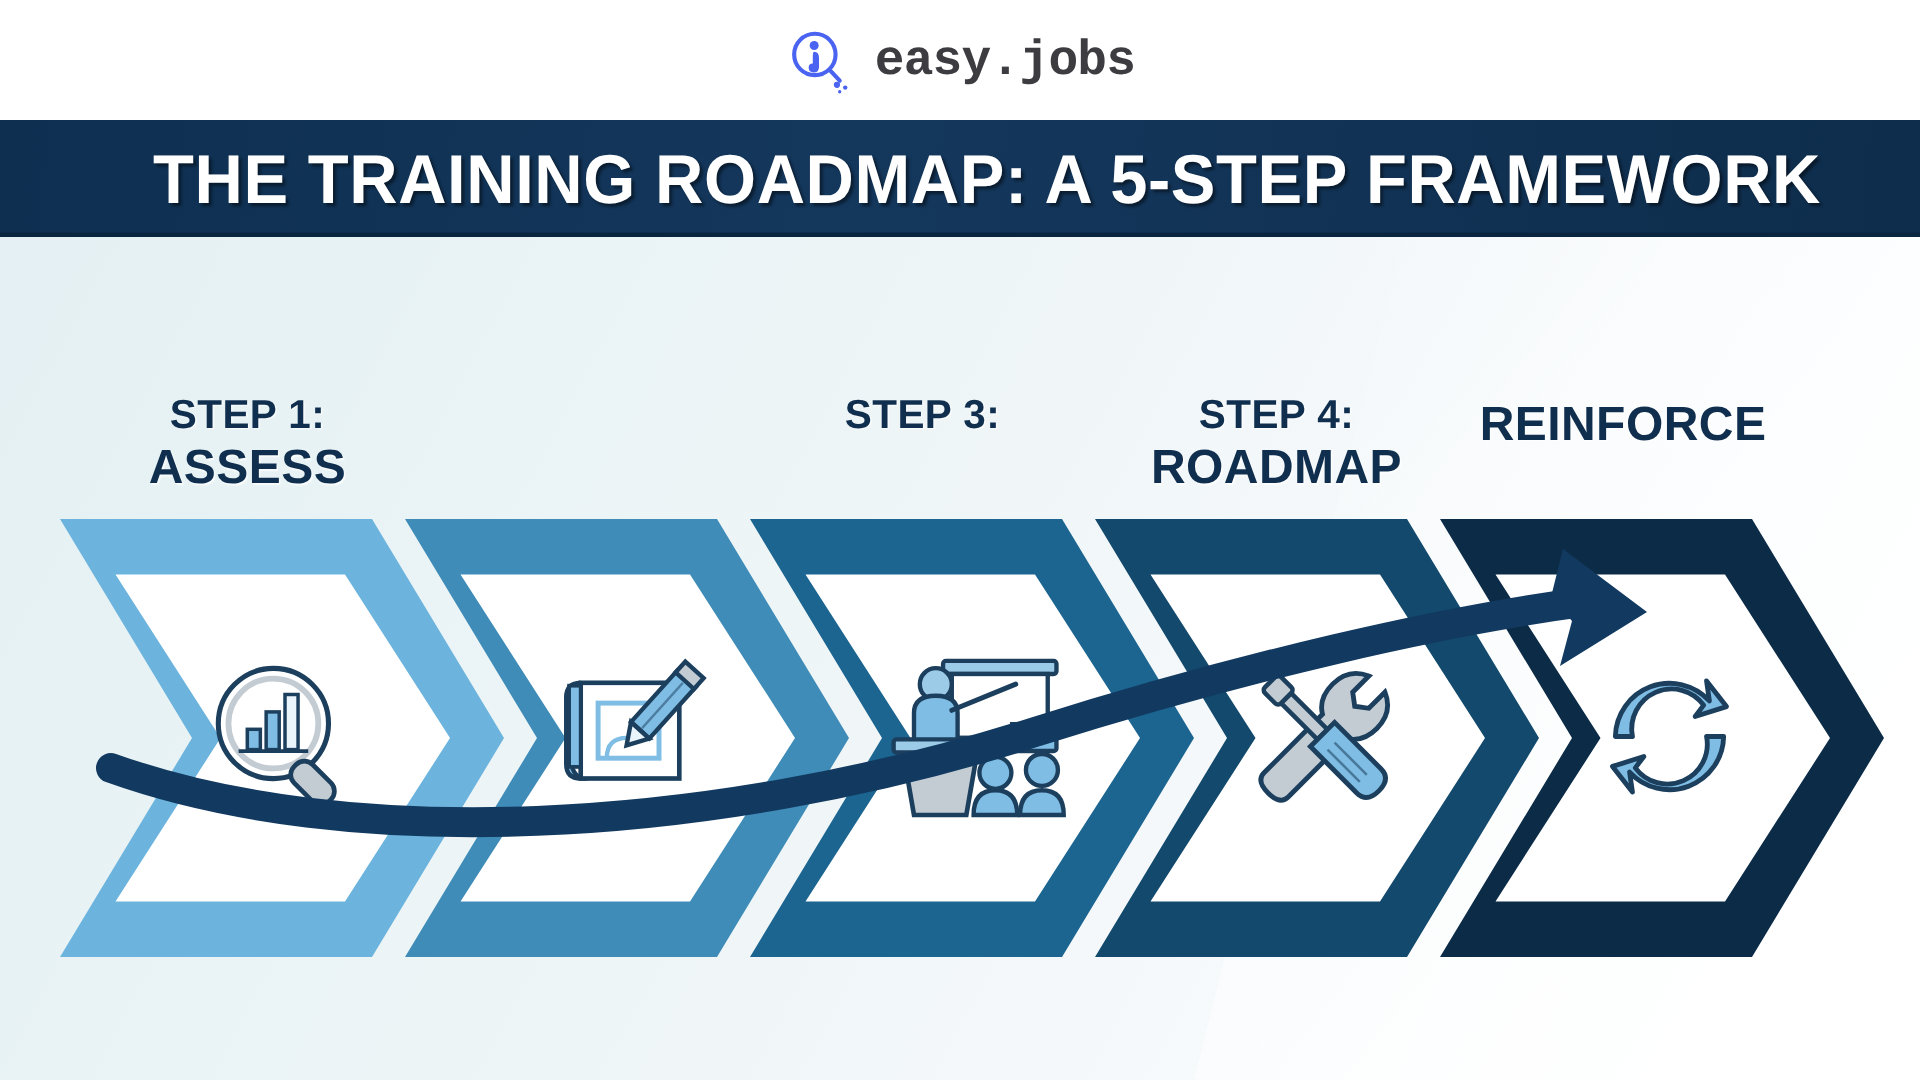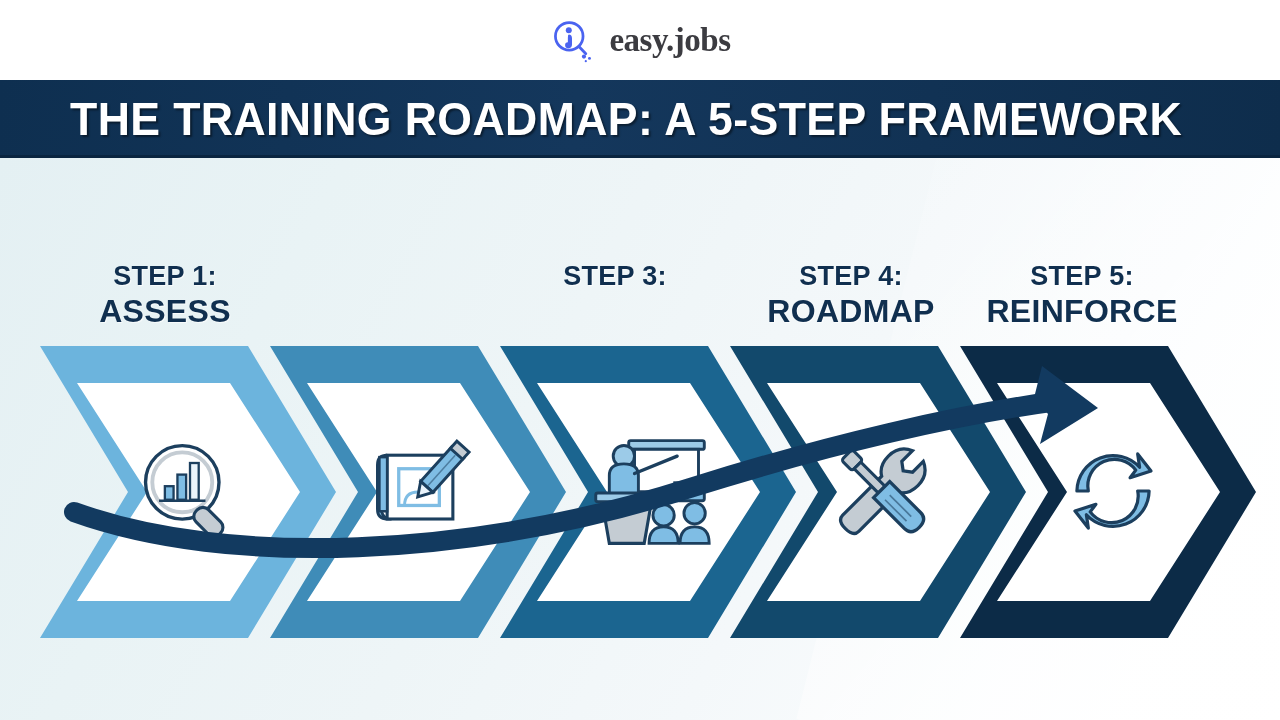--- a/index.html
+++ b/index.html
@@ -29,38 +29,39 @@
     display: flex;
     align-items: center;
     justify-content: center;
     gap: 14px;
   }
   .brand-logo-icon {
     width: 46px; height: 46px;
     display: block;
   }
   .brand-name {
-    font-family: Liberation Serif, serif;
+    font-family: Liberation Mono, monospace;
     font-size: 33px;
     font-weight: 700;
     color: #3c3c41;
     letter-spacing: -0.5px;
     line-height: 1;
   }
 
   
   .title-banner {
     position: absolute;
     left: 0; top: 80px;
     width: 1280px; height: 78px;
     background: linear-gradient(95deg, #0e2f50 0%, #14375c 45%, #0e2d4c 100%);
     display: flex;
     align-items: center;
     box-sizing: border-box;
     padding-left: 70px;
+    justify-content: center;
   }
   .title-banner::after {
     content: "";
     position: absolute;
     left: 0; bottom: 0;
     width: 100%; height: 3px;
     background: #0a2540;
   }
   .title-text {
     font-family: "Liberation Sans Narrow", "Liberation Sans", sans-serif;
@@ -186,21 +187,20 @@
       <div class="step-label" style="left:500px;">
         <span class="l1">STEP 3:</span>
       </div>
 
       <div class="step-label" style="left:736px;">
         <span class="l1">STEP 4:</span>
         <span class="l2">ROADMAP</span>
       </div>
 
       <div class="step-label" style="left:967px;">
-        <span class="l1">STEP 5:</span>
         <span class="l2">REINFORCE</span>
       </div>
     </div>
 
     <div class="chevrons">
 
       <div class="chev" style="left:40px;">
         <svg viewBox="0 0 300 292" preserveAspectRatio="none">
           <path d="M0 0 L208 0 L296 146 L208 292 L0 292 L88 146 Z" fill="#6cb4dd"></path>
           <path d="M37 37 L190 37 L260 146 L190 255 L37 255 L107 146 Z" fill="#ffffff"></path>

